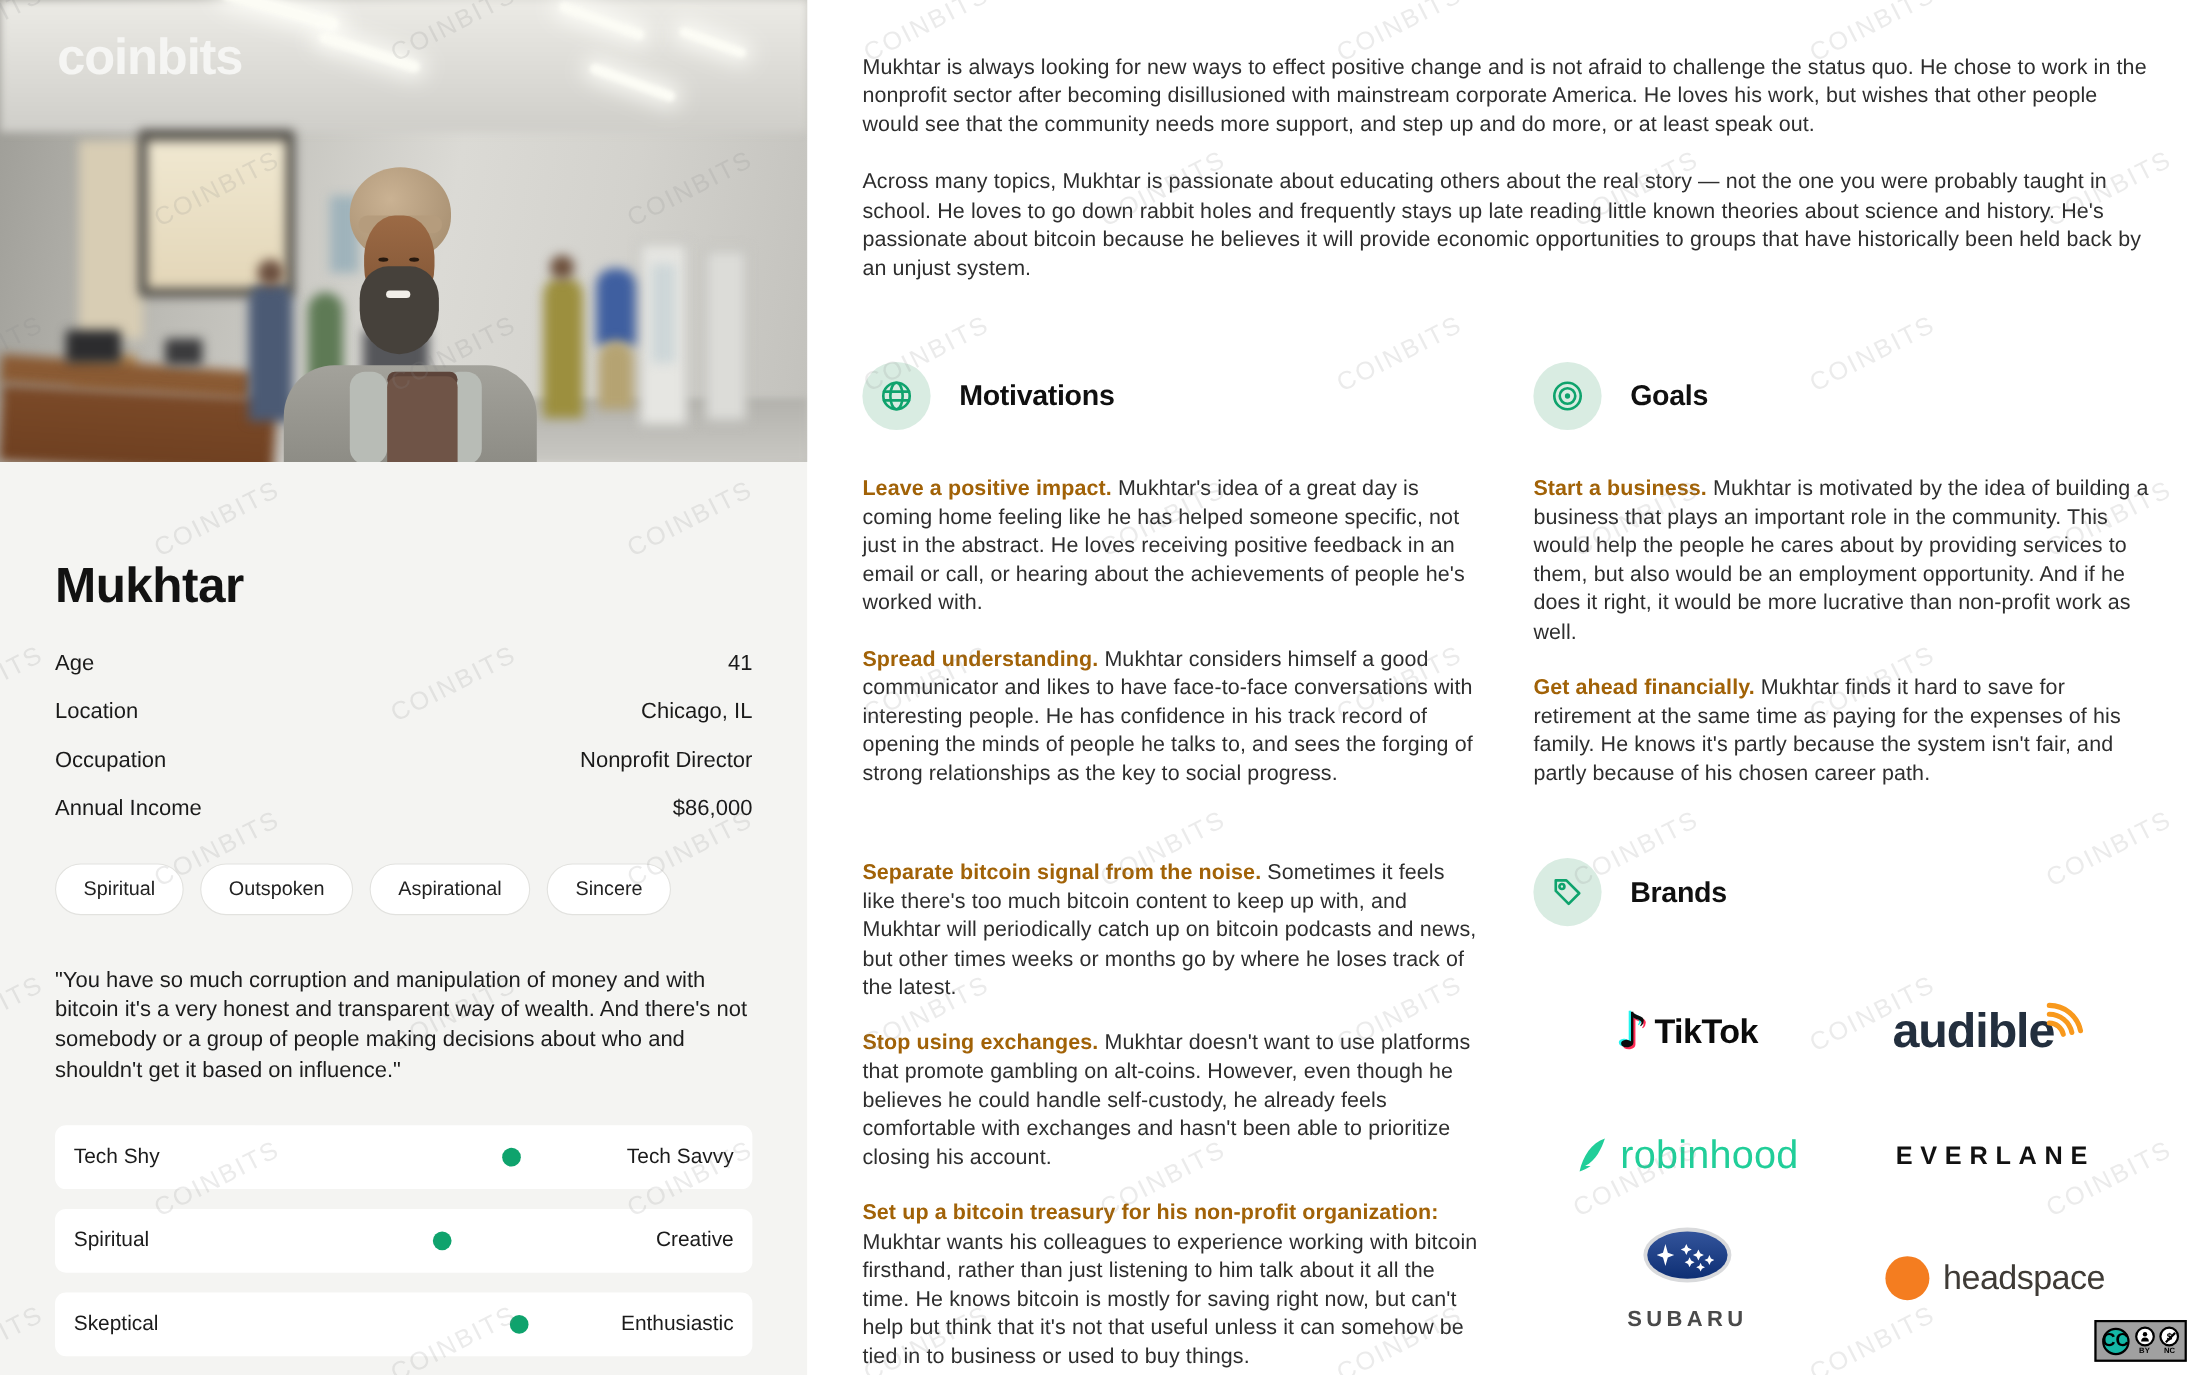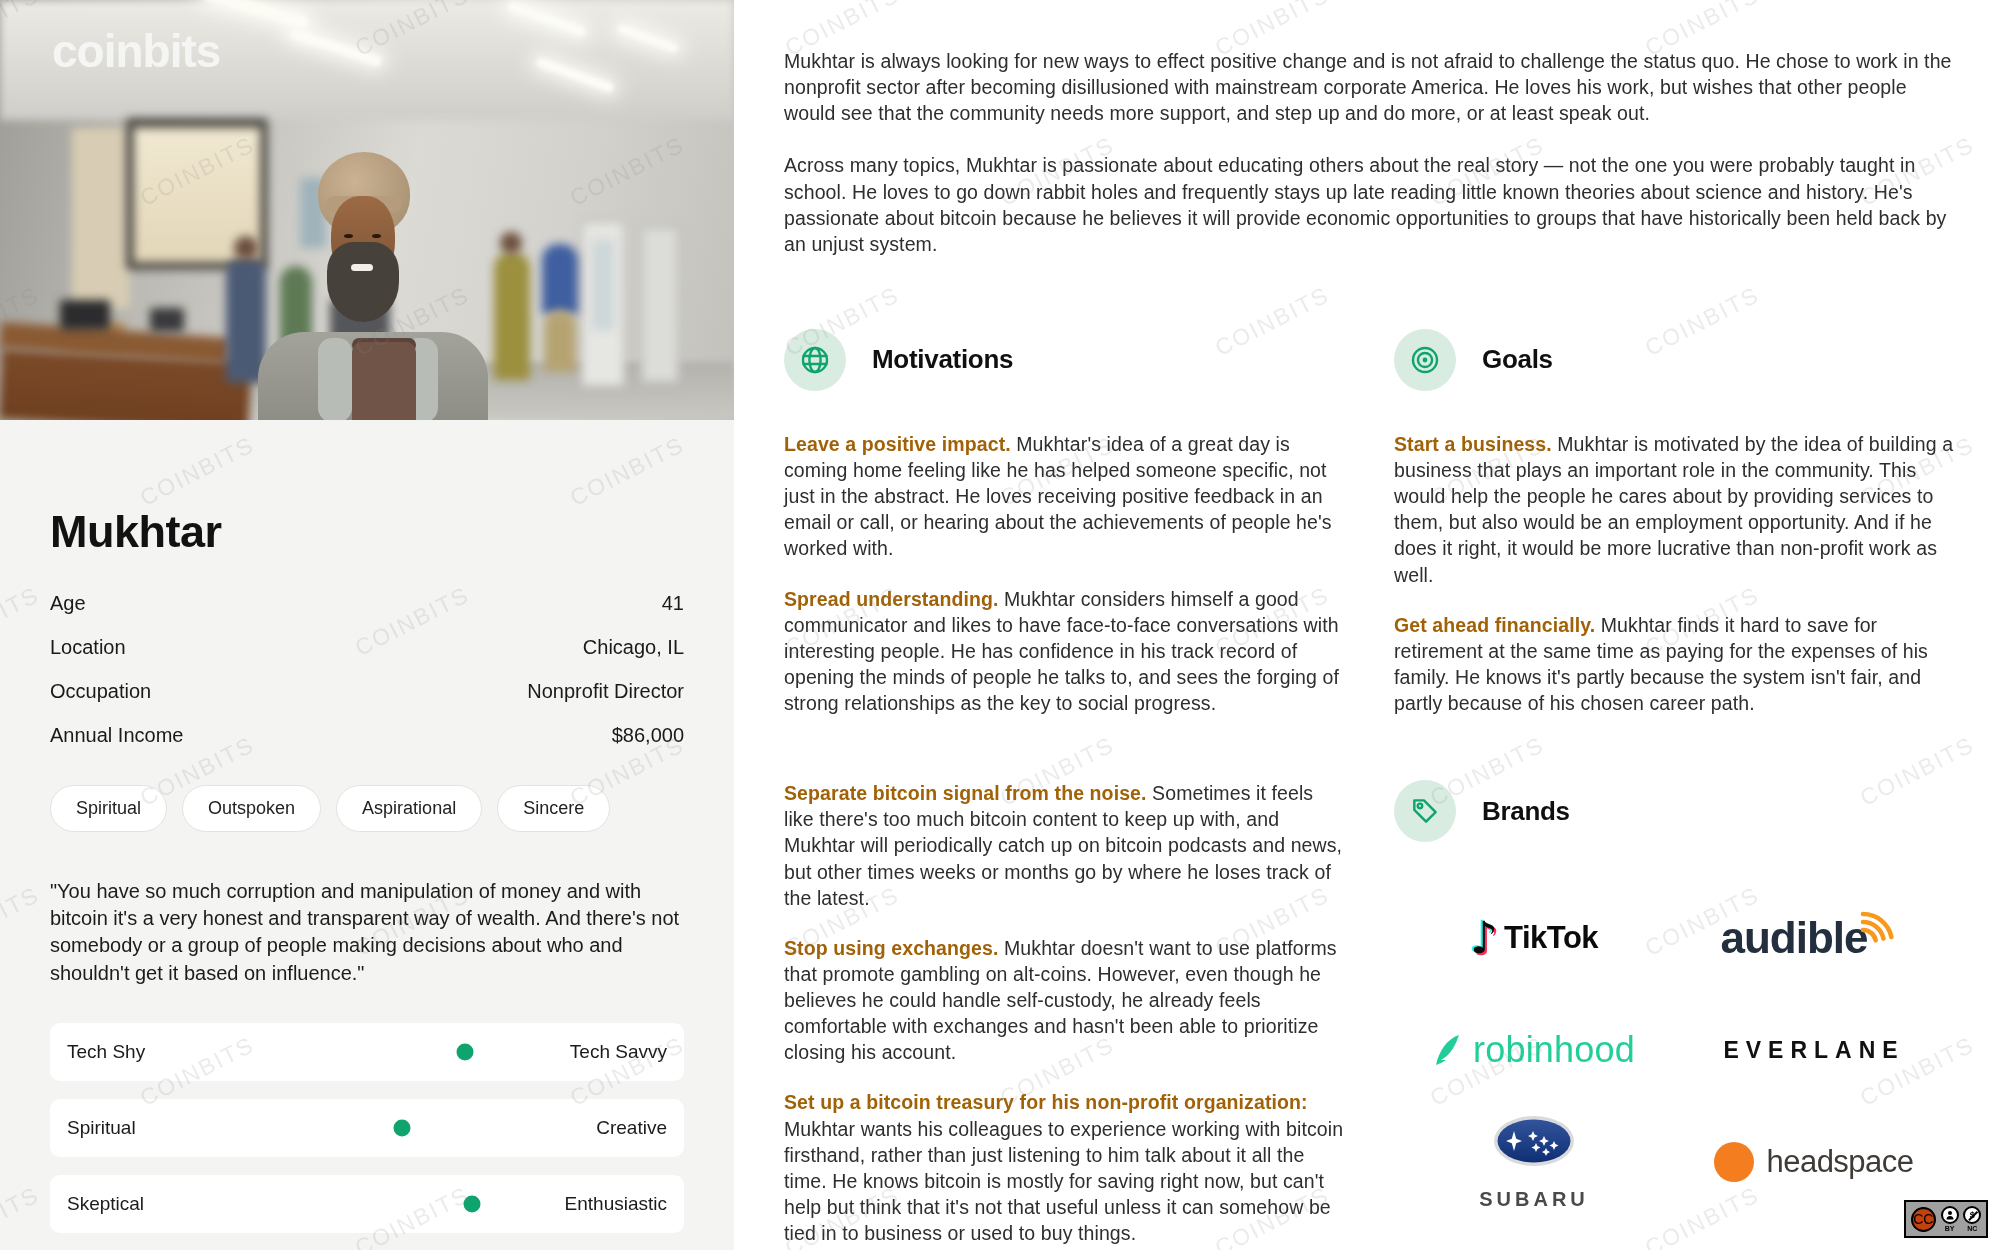--- a/index.html
+++ b/index.html
@@ -105,21 +105,21 @@
   .rh-word{font-size:36px;font-weight:500;color:#21ce99;letter-spacing:0.2px;}
   .lg-everlane{font-size:23px;font-weight:700;letter-spacing:7px;color:#111;}
   .lg-subaru{display:flex;flex-direction:column;align-items:center;gap:20px;}
   .subaru-word{font-size:20px;font-weight:800;letter-spacing:4px;color:#4a4a4a;}
   .lg-headspace{display:flex;align-items:center;gap:12px;}
   .hs-dot{width:40px;height:40px;border-radius:50%;background:#f47d20;}
   .hs-word{font-size:31px;font-weight:400;color:#3f3b36;letter-spacing:-0.5px;}
 
   
   .cc{position:absolute;right:12px;bottom:12px;width:84px;height:38px;background:#a0a0a0;border:2.5px solid #000;display:flex;align-items:center;justify-content:space-evenly;z-index:95;}
-  .cc-big{width:25px;height:25px;border-radius:50%;border:2.5px solid #000;background:#c2410c;display:flex;align-items:center;justify-content:center;font-size:14px;font-weight:400;color:#000;}
+  .cc-big{width:25px;height:25px;border-radius:50%;border:2.5px solid #000;background:#14b8a6;display:flex;align-items:center;justify-content:center;font-size:17px;font-weight:700;color:#000;}
   .cc-group{display:flex;flex-direction:column;align-items:center;gap:1px;}
   .cc-circ{width:18px;height:18px;border-radius:50%;border:2px solid #000;background:#fff;display:flex;align-items:center;justify-content:center;position:relative;}
   .cc-lbl{font-size:7px;font-weight:700;color:#000;line-height:1;}
   .nc-dollar{font-size:9px;font-weight:700;color:#000;position:relative;line-height:1;}
   .nc-dollar::after{content:"";position:absolute;left:-3px;top:4px;width:12px;height:1.5px;background:#000;transform:rotate(-45deg);}
 </style>
 </head>
 <body>
 
 <div class="page">

